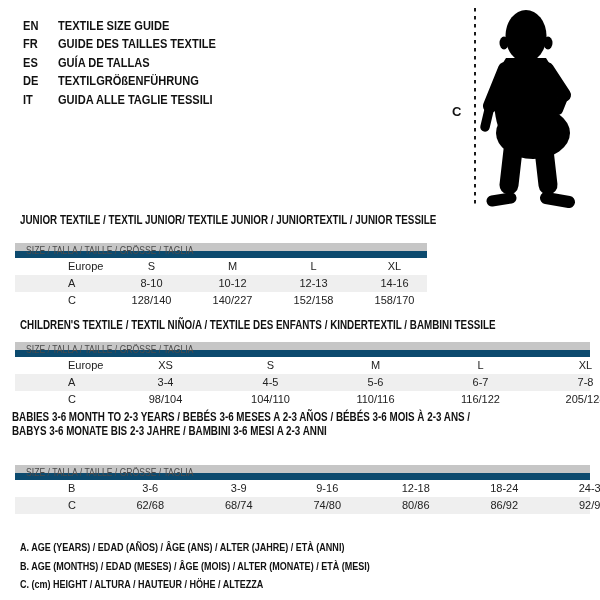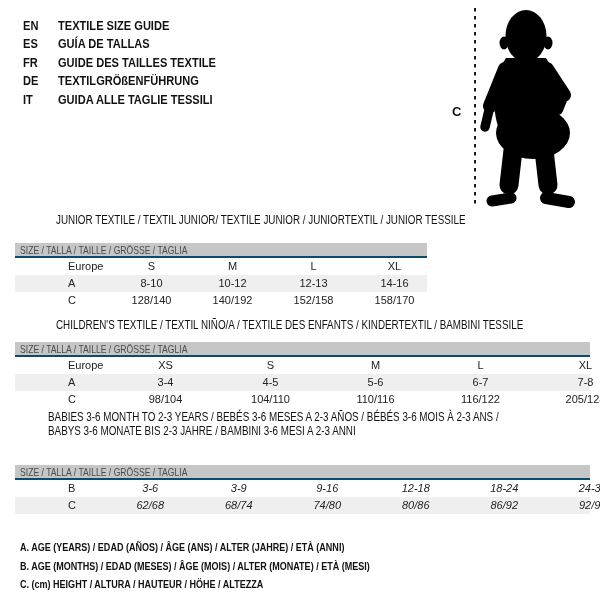--- a/index.html
+++ b/index.html
@@ -9,56 +9,56 @@
     color:#111;position:relative;overflow:hidden;
   }
   .abs{position:absolute;}
   .cond{display:inline-block;transform:scaleX(0.82);transform-origin:0 50%;white-space:nowrap;}
 
   
   .lang-row{display:flex;height:18.5px;align-items:flex-end;font-weight:bold;font-size:13.5px;}
   .lang-code{width:35px;flex:0 0 35px;}
 
   
-  .tbl-title{font-weight:normal;font-size:12px;line-height:14px;color:#111;margin-left:36px;}
+  .tbl-title{font-weight:bold;font-size:12px;line-height:14px;color:#111;}
 
   
   .tbl{background:#fff;}
   .size-bar{background:#c6c6c6;height:15px;line-height:14px;font-size:10.5px;color:#4a4a4a;
-            padding-left:5px;box-sizing:border-box;border-bottom:2px solid #0c4a6e;}
+            padding-left:11px;box-sizing:border-box;border-bottom:7px solid #0c4a6e;}
   .trow{display:flex;height:17px;line-height:17px;font-size:11px;color:#222;}
   .trow.shaded{background:#efefef;}
   .tlabel{padding-left:5px;box-sizing:border-box;text-align:left;flex:0 0 auto;margin-left:48px;}
   .tcell{text-align:center;flex:0 0 auto;}
 
   .jr .tlabel{width:48px;} .jr .tcell{width:81px;}
   .ch .tlabel{width:50px;} .ch .tcell{width:105px;}
-  .bb .tlabel{width:43px;} .bb .tcell{width:88.5px;font-style:italic;}
+  .bb .tlabel{width:43px;} .bb .tcell{width:88.5px;}
 
   
   .footnote{height:18.5px;line-height:18.5px;font-weight:bold;font-size:11px;color:#111;}
 
   
   .c-label{font-weight:bold;font-size:13px;color:#111;}
 </style>
 </head>
 <body>
 
 <div class="abs" style="left:23px;top:14px;">
   <div class="lang-row">
     <span class="lang-code"><span class="cond">EN</span></span>
     <span class="cond">TEXTILE SIZE GUIDE</span>
   </div>
   <div class="lang-row">
+    <span class="lang-code"><span class="cond">FR</span></span>
+    <span class="cond">GUIDE DES TAILLES TEXTILE</span>
+  </div>
+  <div class="lang-row">
     <span class="lang-code"><span class="cond">ES</span></span>
     <span class="cond">GUÍA DE TALLAS</span>
-  </div>
-  <div class="lang-row">
-    <span class="lang-code"><span class="cond">FR</span></span>
-    <span class="cond">GUIDE DES TAILLES TEXTILE</span>
   </div>
   <div class="lang-row">
     <span class="lang-code"><span class="cond">DE</span></span>
     <span class="cond">TEXTILGRÖßENFÜHRUNG</span>
   </div>
   <div class="lang-row">
     <span class="lang-code"><span class="cond">IT</span></span>
     <span class="cond">GUIDA ALLE TAGLIE TESSILI</span>
   </div>
 </div>
@@ -100,21 +100,21 @@
   <div class="trow shaded">
     <span class="tlabel">A</span>
     <span class="tcell">8-10</span>
     <span class="tcell">10-12</span>
     <span class="tcell">12-13</span>
     <span class="tcell">14-16</span>
   </div>
   <div class="trow">
     <span class="tlabel">C</span>
     <span class="tcell">128/140</span>
-    <span class="tcell">140/192</span>
+    <span class="tcell">140/227</span>
     <span class="tcell">152/158</span>
     <span class="tcell">158/170</span>
   </div>
 </div>
 
 <div class="abs tbl-title" style="left:20px;top:318px;">
   <span class="cond">CHILDREN'S TEXTILE / TEXTIL NIÑO/A / TEXTILE DES ENFANTS / KINDERTEXTIL / BAMBINI TESSILE</span>
 </div>
 <div class="abs tbl ch" style="left:15px;top:342px;width:575px;">
   <div class="size-bar">

